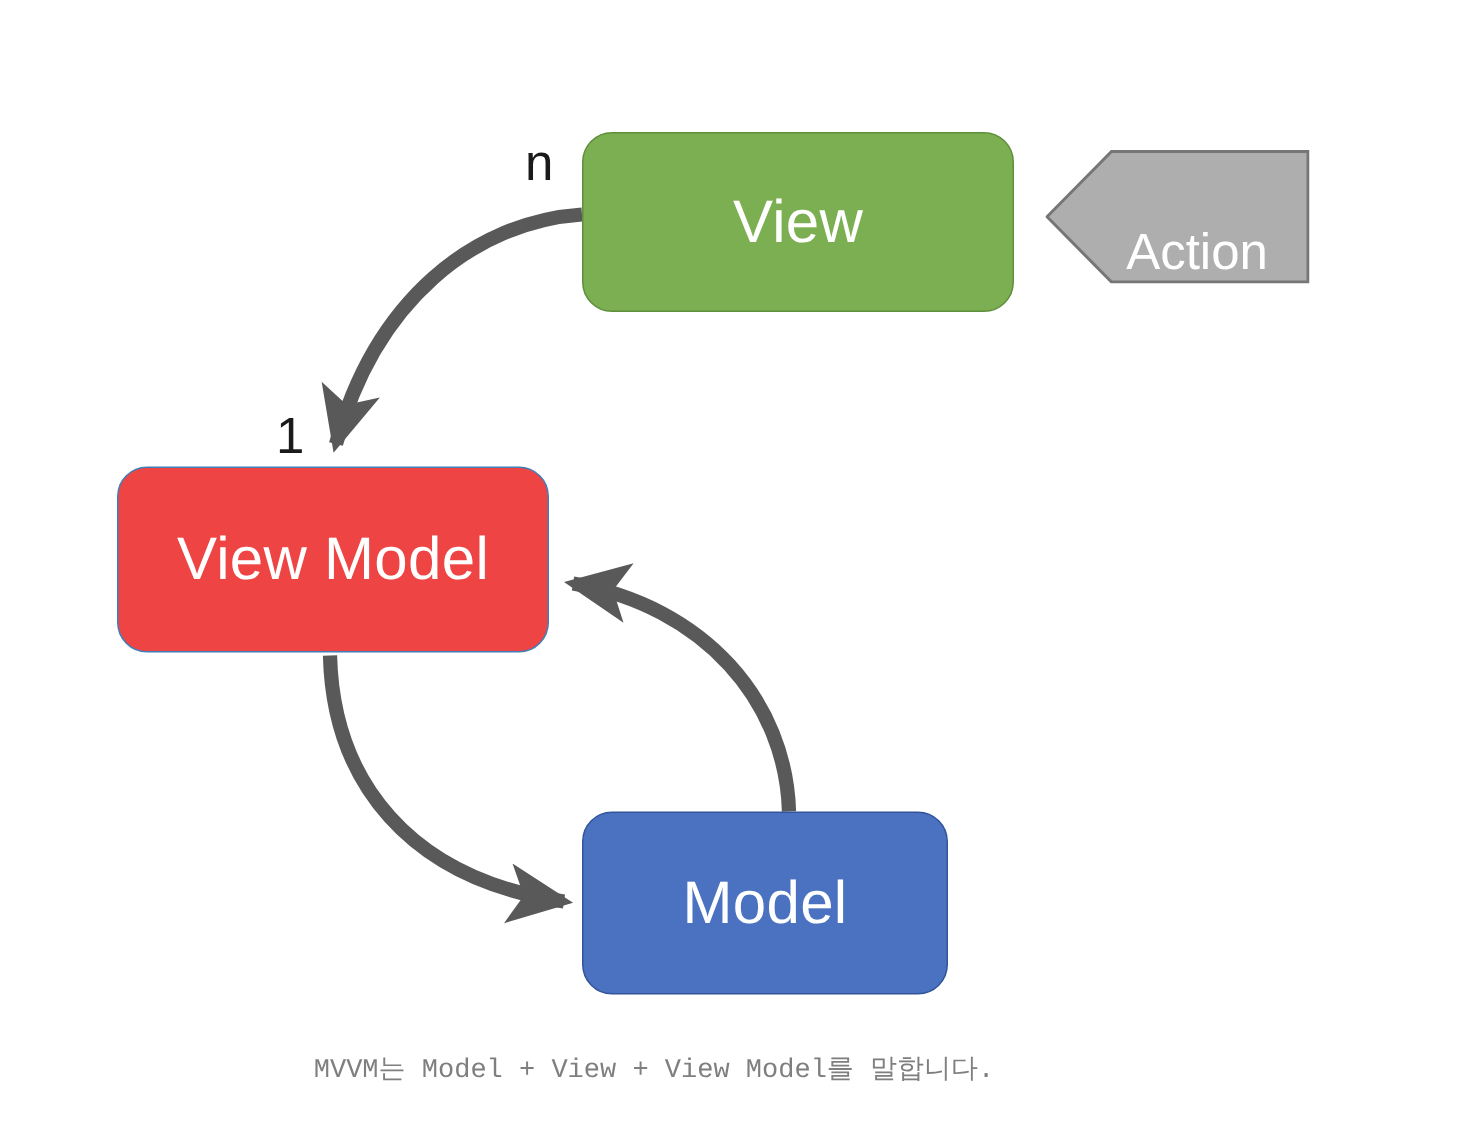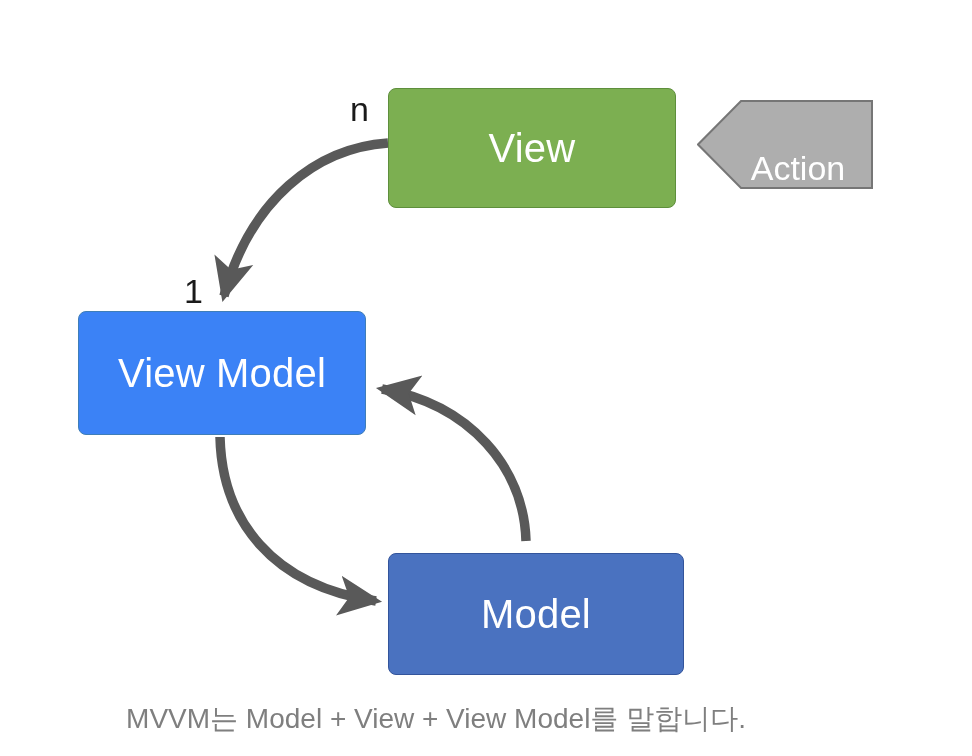--- a/index.html
+++ b/index.html
@@ -20,54 +20,53 @@
   #diagram-svg {
     position: absolute;
     left: 0;
     top: 0;
     width: 972px;
     height: 756px;
   }
   .node-box {
     position: absolute;
     box-sizing: border-box;
-    border-radius: 8px;
+    border-radius: 20px;
     display: flex;
     align-items: center;
     justify-content: center;
     color: #ffffff;
     letter-spacing: 0.2px;
   }
   #node-view {
     left: 388px;
     top: 88px;
     width: 288px;
     height: 120px;
     background: #7CAF51;
     border: 1.6px solid #5E8F3C;
     font-size: 40px;
   }
   #node-view-model {
     left: 78px;
     top: 311px;
     width: 288px;
     height: 124px;
-    background: #3b82f6;
+    background: #ef4444;
     border: 1.6px solid #3F7EB8;
     font-size: 40px;
   }
   #node-model {
     left: 388px;
     top: 541px;
-    width: 296px;
+    width: 244px;
     height: 122px;
     background: #4A72C0;
     border: 1.6px solid #33549B;
     font-size: 40px;
-    margin-top: 12px;
   }
   .edge-label {
     position: absolute;
     color: #1a1a1a;
     font-size: 34px;
     line-height: 1;
   }
   #label-n {
     left: 350px;
     top: 92px;
@@ -105,21 +104,22 @@
     font-size: 34px;
     margin-top: 24px;
   }
   #caption {
     position: absolute;
     left: 0;
     top: 700px;
     width: 872px;
     text-align: center;
     color: #7F7F7F;
-    font-size: 28px;
+    font-size: 18px;
+    font-family: Liberation Mono, monospace;
   }
 </style>
 </head>
 <body>
 
 <div id="canvas">
 
   <svg id="diagram-svg" viewBox="0 0 972 756" xmlns="http://www.w3.org/2000/svg">
     <defs>
       <marker id="arrowhead" viewBox="0 0 10 10" refX="8.6" refY="5" markerWidth="4.6" markerHeight="4.6" orient="auto-start-reverse">

